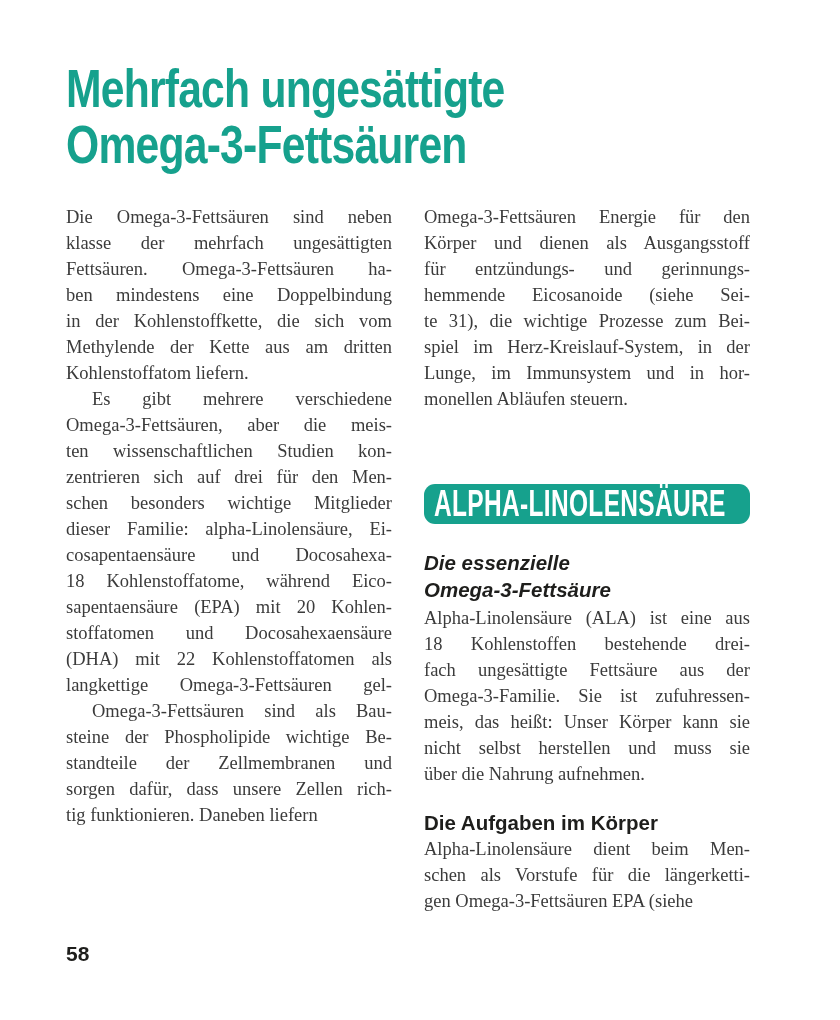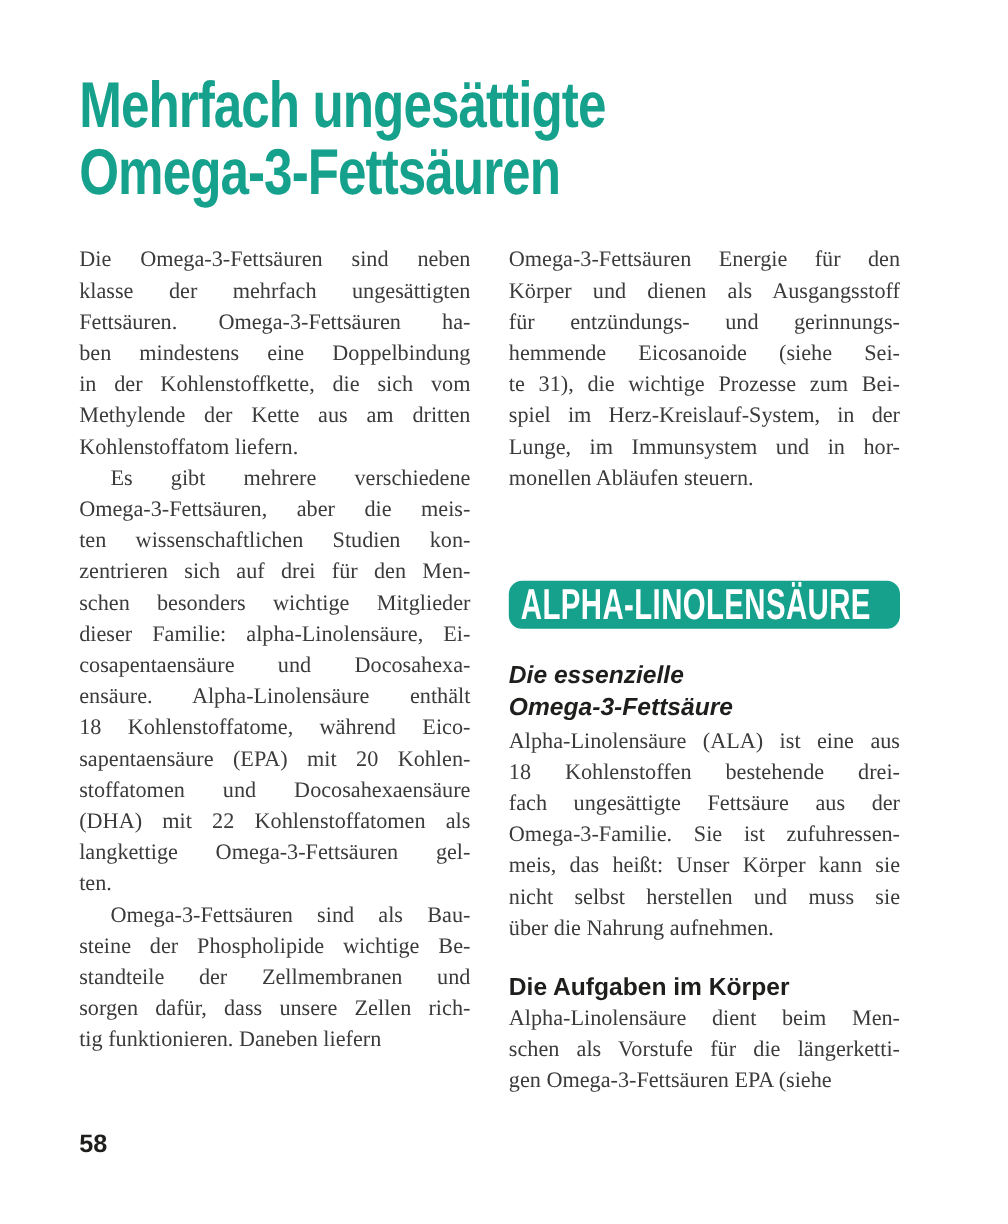--- a/index.html
+++ b/index.html
@@ -102,27 +102,25 @@
           <div class="line end">Kohlenstoffatom liefern.</div>
         </div>
         <div class="para indent">
           <div class="line">Es gibt mehrere verschiedene</div>
           <div class="line">Omega-3-Fettsäuren, aber die meis-</div>
           <div class="line">ten wissenschaftlichen Studien kon-</div>
           <div class="line">zentrieren sich auf drei für den Men-</div>
           <div class="line">schen besonders wichtige Mitglieder</div>
           <div class="line">dieser Familie: alpha-Linolensäure, Ei-</div>
           <div class="line">cosapentaensäure und Docosahexa-</div>
-          <div class="line">ensäure. Alpha-Linolensäure enthält</div>
           <div class="line">18 Kohlenstoffatome, während Eico-</div>
           <div class="line">sapentaensäure (EPA) mit 20 Kohlen-</div>
           <div class="line">stoffatomen und Docosahexaensäure</div>
           <div class="line">(DHA) mit 22 Kohlenstoffatomen als</div>
           <div class="line">langkettige Omega-3-Fettsäuren gel-</div>
-          <div class="line end">ten.</div>
         </div>
         <div class="para indent">
           <div class="line">Omega-3-Fettsäuren sind als Bau-</div>
           <div class="line">steine der Phospholipide wichtige Be-</div>
           <div class="line">standteile der Zellmembranen und</div>
           <div class="line">sorgen dafür, dass unsere Zellen rich-</div>
           <div class="line end">tig funktionieren. Daneben liefern</div>
         </div>
       </div>
   </div>

